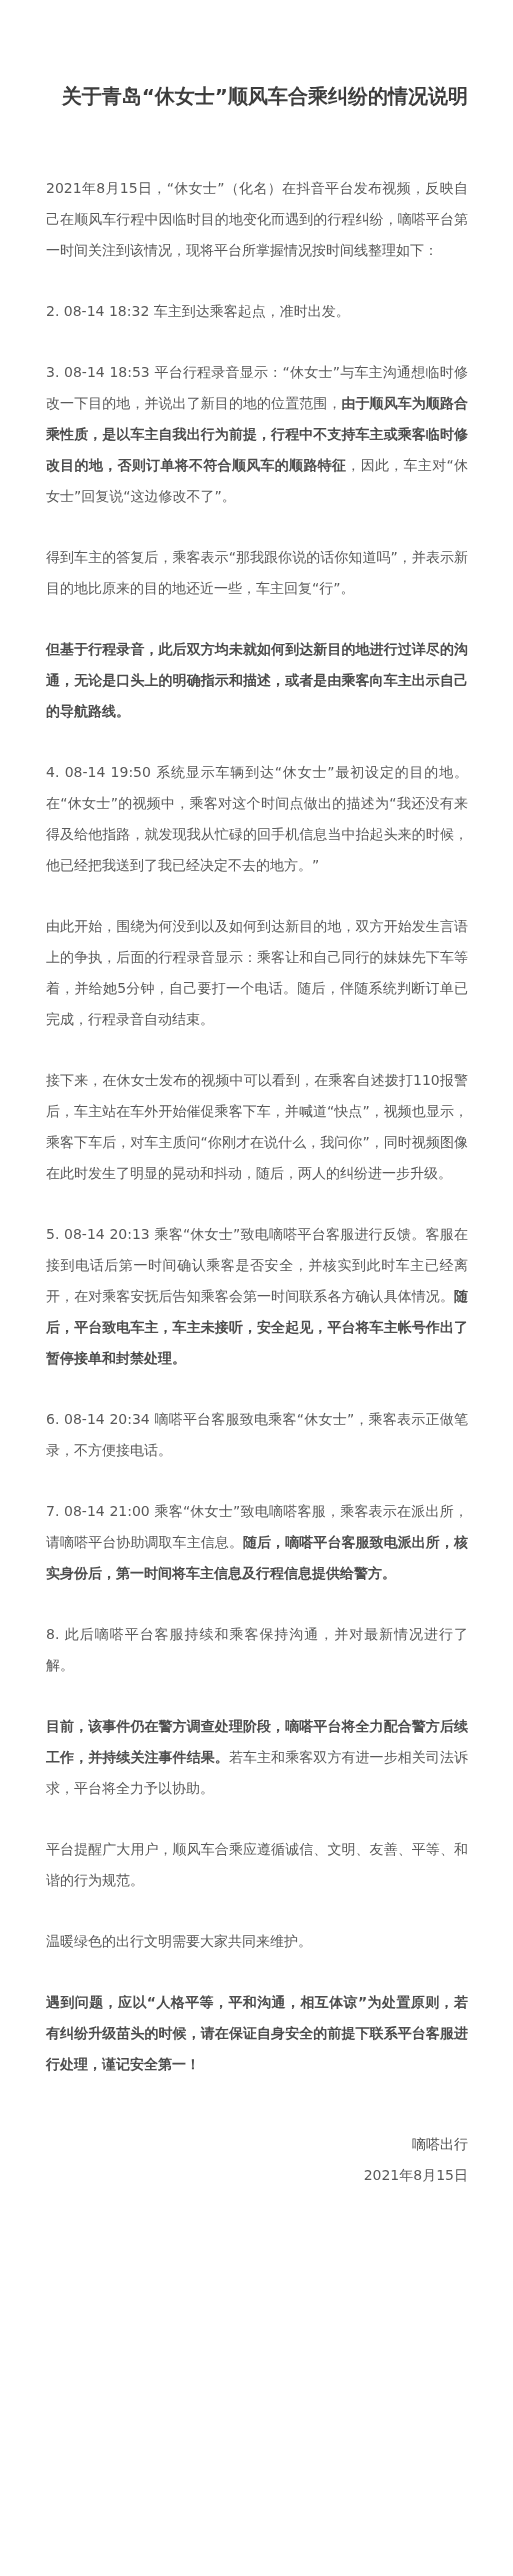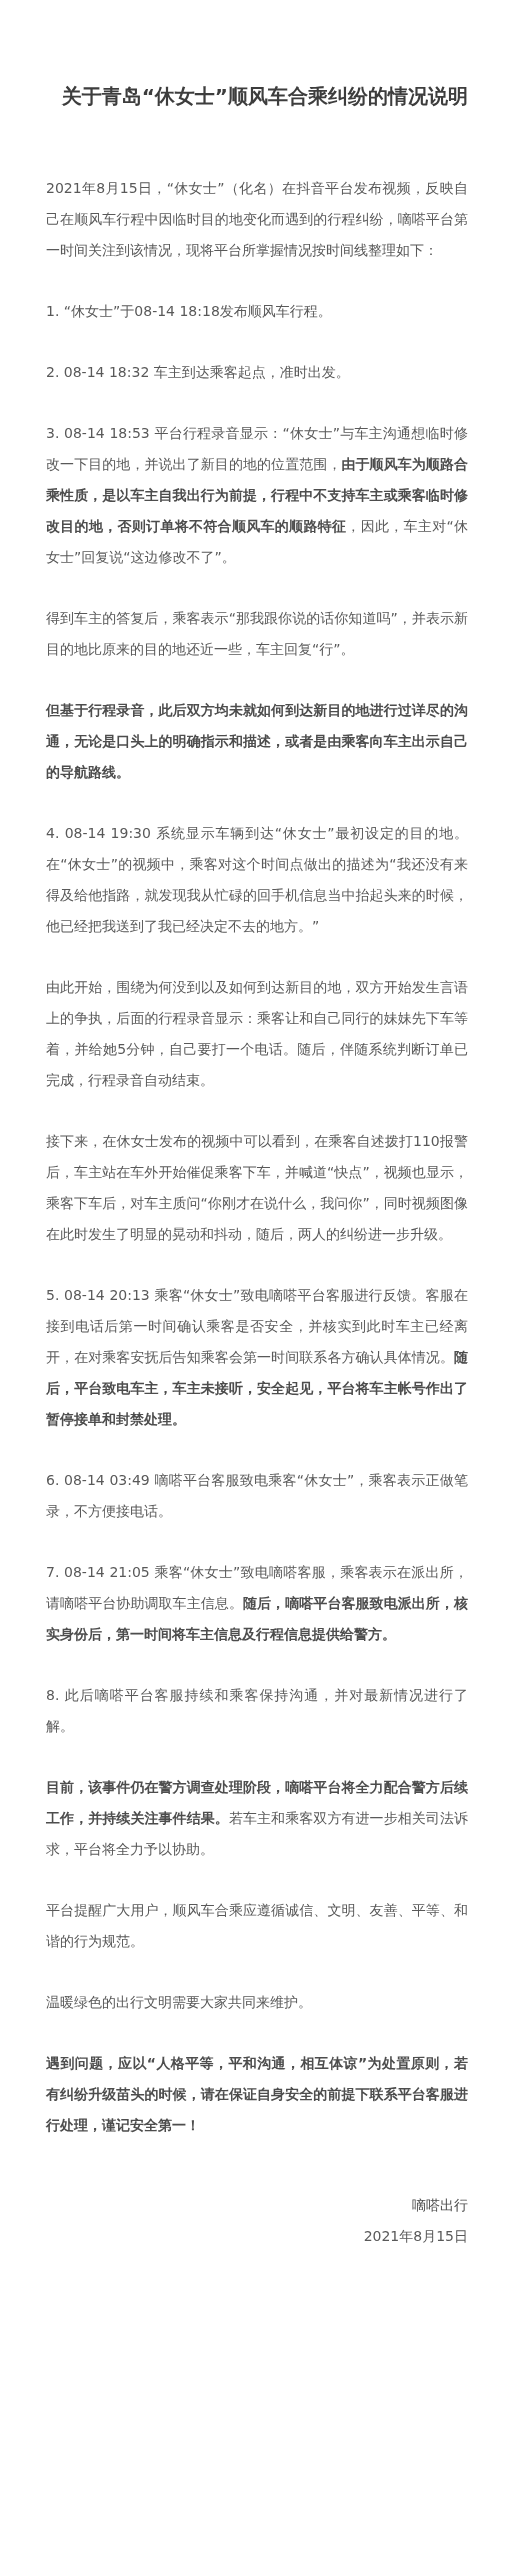--- a/index.html
+++ b/index.html
@@ -52,41 +52,40 @@
 </style>
 </head>
 <body>
 
 <div class="page">
 
   <h1 class="title">关于青岛“休女士”顺风车合乘纠纷的情况说明</h1>
 
   <p class="para"><span>2021年8月15日，“休女士”（化名）在抖音平台发布视频，反映自己在顺风车行程中因临时目的地变化而遇到的行程纠纷，嘀嗒平台第一时间关注到该情况，现将平台所掌握情况按时间线整理如下：</span></p>
 
-  <p class="para"><span>1. “休女士”于08-14 18:18发布顺风车行程。</span></p>
 
   <p class="para"><span>2. 08-14 18:32 车主到达乘客起点，准时出发。</span></p>
 
   <p class="para"><span>3. 08-14 18:53 平台行程录音显示：“休女士”与车主沟通想临时修改一下目的地，并说出了新目的地的位置范围，</span><span class="bold">由于顺风车为顺路合乘性质，是以车主自我出行为前提，行程中不支持车主或乘客临时修改目的地，否则订单将不符合顺风车的顺路特征</span><span>，因此，车主对“休女士”回复说“这边修改不了”。</span></p>
 
   <p class="para"><span>得到车主的答复后，乘客表示“那我跟你说的话你知道吗”，并表示新目的地比原来的目的地还近一些，车主回复“行”。</span></p>
 
   <p class="para"><span class="bold">但基于行程录音，此后双方均未就如何到达新目的地进行过详尽的沟通，无论是口头上的明确指示和描述，或者是由乘客向车主出示自己的导航路线。</span></p>
 
-  <p class="para"><span>4. 08-14 19:30 系统显示车辆到达“休女士”最初设定的目的地。在“休女士”的视频中，乘客对这个时间点做出的描述为“我还没有来得及给他指路，就发现我从忙碌的回手机信息当中抬起头来的时候，他已经把我送到了我已经决定不去的地方。”</span></p>
+  <p class="para"><span>4. 08-14 19:50 系统显示车辆到达“休女士”最初设定的目的地。在“休女士”的视频中，乘客对这个时间点做出的描述为“我还没有来得及给他指路，就发现我从忙碌的回手机信息当中抬起头来的时候，他已经把我送到了我已经决定不去的地方。”</span></p>
 
   <p class="para"><span>由此开始，围绕为何没到以及如何到达新目的地，双方开始发生言语上的争执，后面的行程录音显示：乘客让和自己同行的妹妹先下车等着，并给她5分钟，自己要打一个电话。随后，伴随系统判断订单已完成，行程录音自动结束。</span></p>
 
   <p class="para"><span>接下来，在休女士发布的视频中可以看到，在乘客自述拨打110报警后，车主站在车外开始催促乘客下车，并喊道“快点”，视频也显示，乘客下车后，对车主质问“你刚才在说什么，我问你”，同时视频图像在此时发生了明显的晃动和抖动，随后，两人的纠纷进一步升级。</span></p>
 
   <p class="para"><span>5. 08-14 20:13 乘客“休女士”致电嘀嗒平台客服进行反馈。客服在接到电话后第一时间确认乘客是否安全，并核实到此时车主已经离开，在对乘客安抚后告知乘客会第一时间联系各方确认具体情况。</span><span class="bold">随后，平台致电车主，车主未接听，安全起见，平台将车主帐号作出了暂停接单和封禁处理。</span></p>
 
-  <p class="para"><span>6. 08-14 03:49 嘀嗒平台客服致电乘客“休女士”，乘客表示正做笔录，不方便接电话。</span></p>
+  <p class="para"><span>6. 08-14 20:34 嘀嗒平台客服致电乘客“休女士”，乘客表示正做笔录，不方便接电话。</span></p>
 
-  <p class="para"><span>7. 08-14 21:05 乘客“休女士”致电嘀嗒客服，乘客表示在派出所，请嘀嗒平台协助调取车主信息。</span><span class="bold">随后，嘀嗒平台客服致电派出所，核实身份后，第一时间将车主信息及行程信息提供给警方。</span></p>
+  <p class="para"><span>7. 08-14 21:00 乘客“休女士”致电嘀嗒客服，乘客表示在派出所，请嘀嗒平台协助调取车主信息。</span><span class="bold">随后，嘀嗒平台客服致电派出所，核实身份后，第一时间将车主信息及行程信息提供给警方。</span></p>
 
   <p class="para"><span>8. 此后嘀嗒平台客服持续和乘客保持沟通，并对最新情况进行了解。</span></p>
 
   <p class="para"><span class="bold">目前，该事件仍在警方调查处理阶段，嘀嗒平台将全力配合警方后续工作，并持续关注事件结果。</span><span>若车主和乘客双方有进一步相关司法诉求，平台将全力予以协助。</span></p>
 
   <p class="para"><span>平台提醒广大用户，顺风车合乘应遵循诚信、文明、友善、平等、和谐的行为规范。</span></p>
 
   <p class="para"><span>温暖绿色的出行文明需要大家共同来维护。</span></p>
 
   <p class="para"><span class="bold">遇到问题，应以“人格平等，平和沟通，相互体谅”为处置原则，若有纠纷升级苗头的时候，请在保证自身安全的前提下联系平台客服进行处理，谨记安全第一！</span></p>

